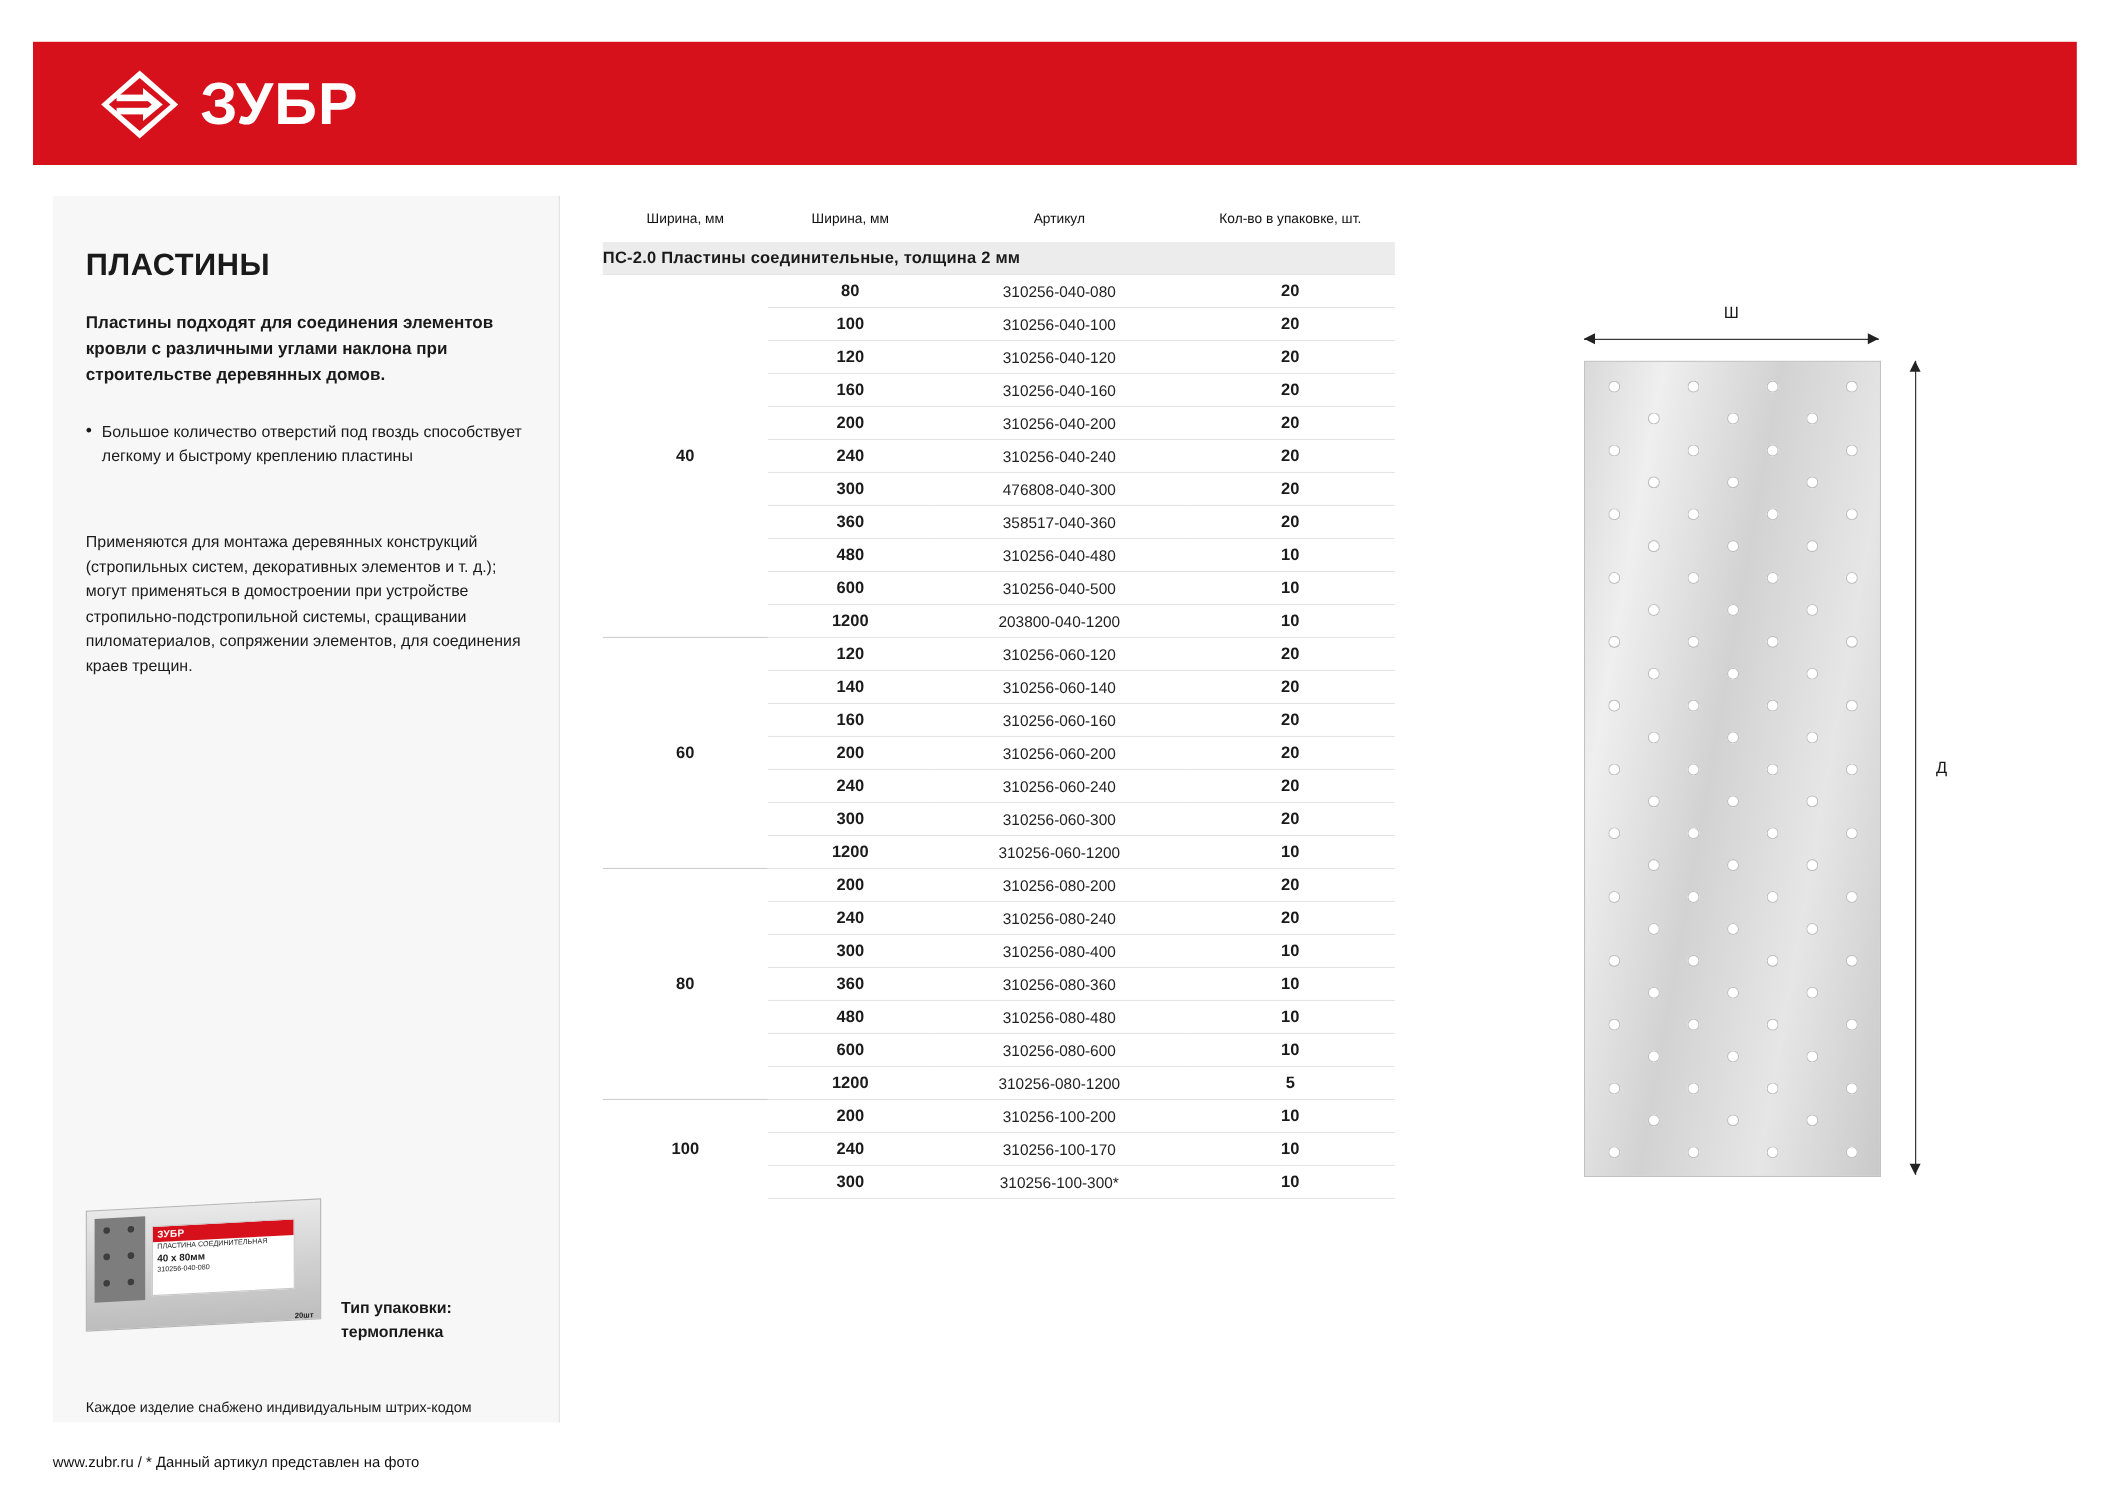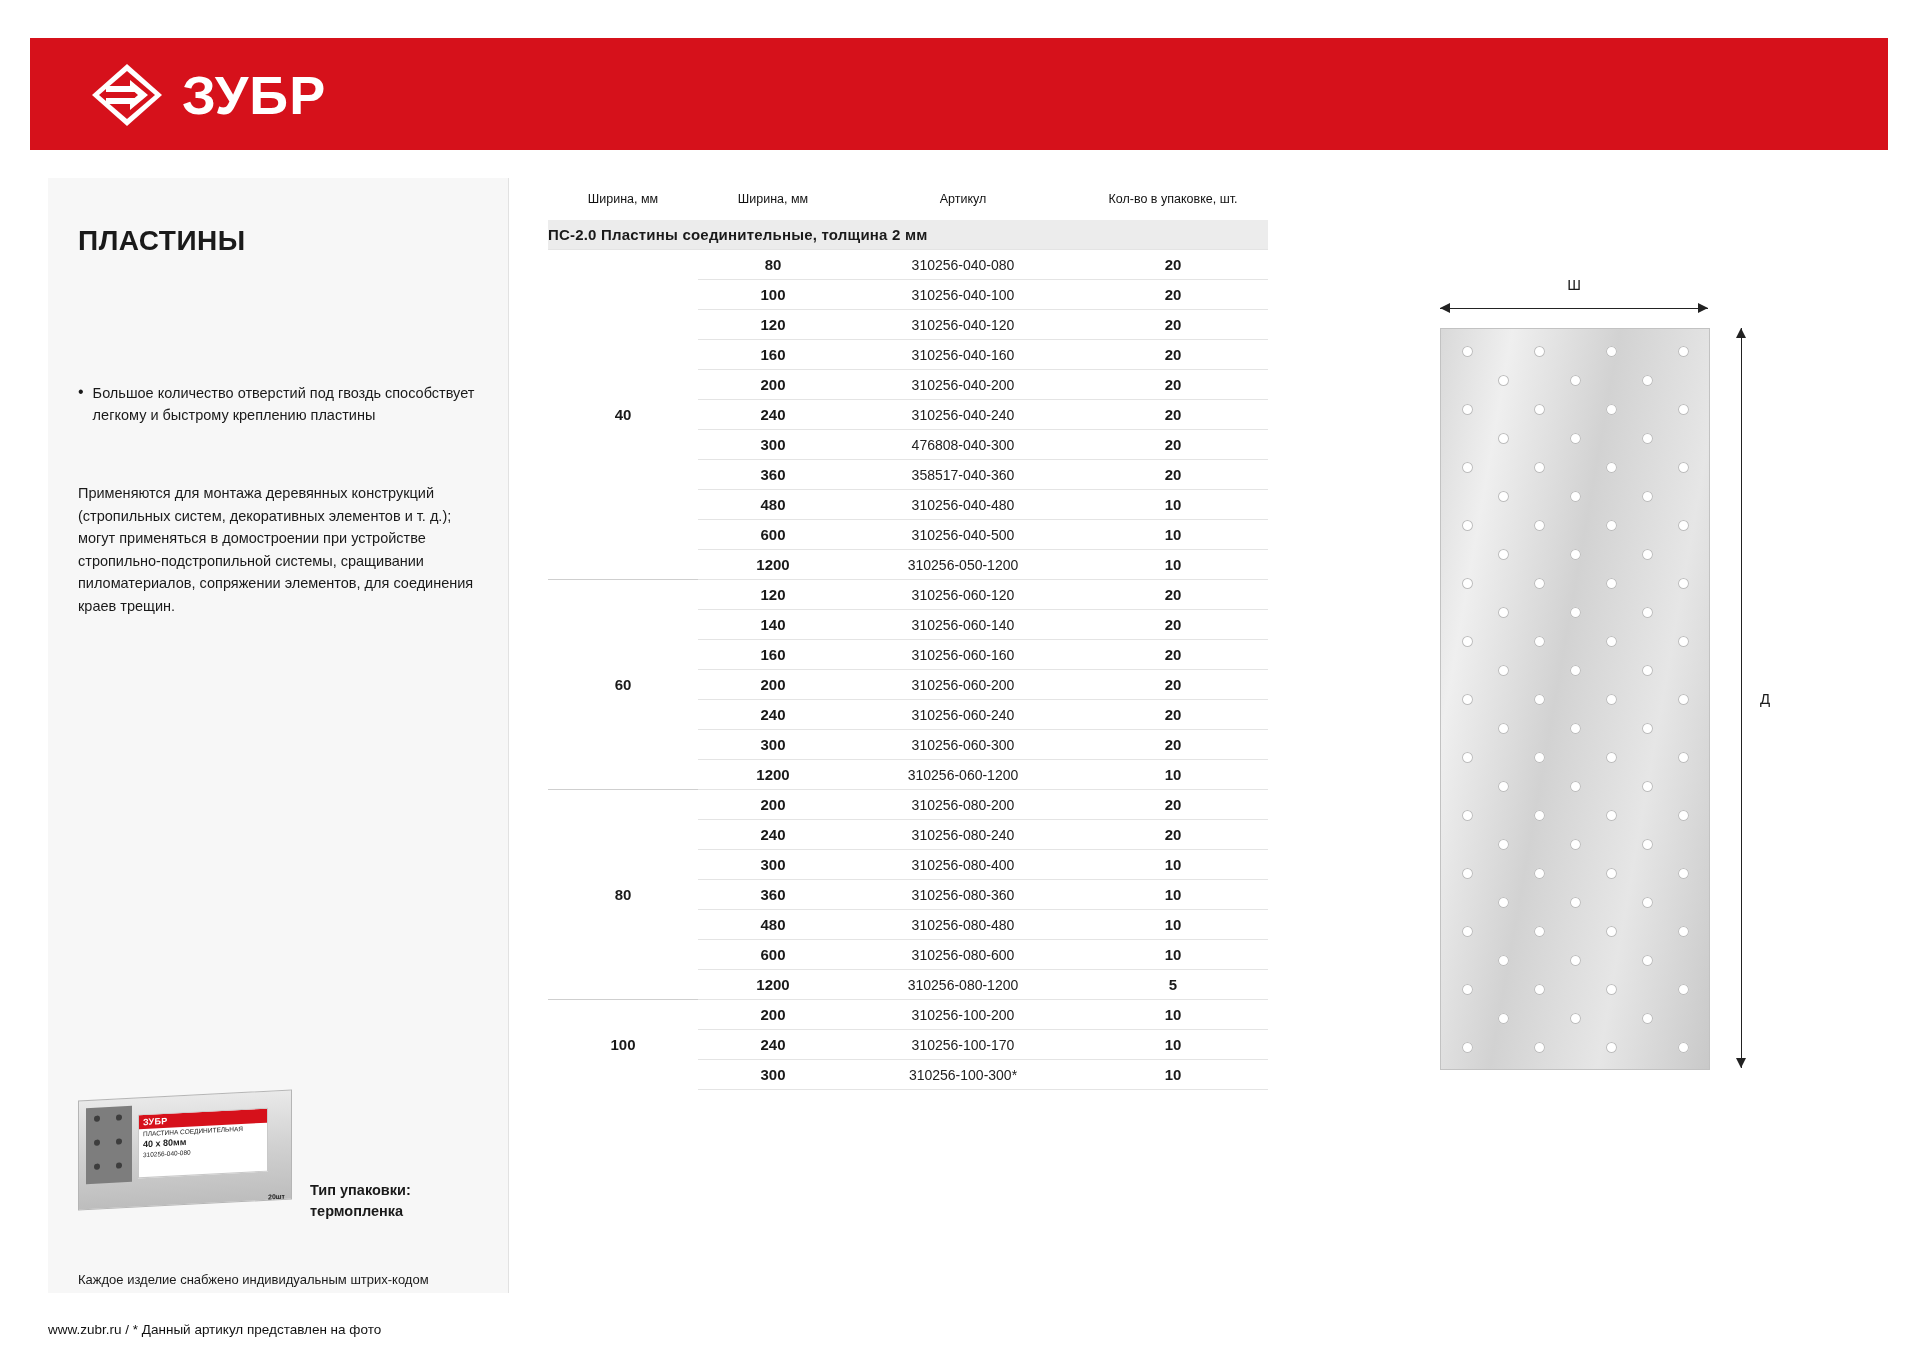--- a/index.html
+++ b/index.html
@@ -289,20 +289,21 @@
         <rect x="16" y="36" width="30" height="6" fill="#ffffff"></rect>
         <polygon points="40,18 58,33 40,48 40,40 48,33 40,26" fill="#ffffff"></polygon>
       </svg>
     </div>
     <div class="logo-text">ЗУБР</div>
   </div>
 
   <div class="left-panel"></div>
 
   <div class="left-title">ПЛАСТИНЫ</div>
+  <div class="left-intro">Пластины подходят для соединения элементов кровли с различными углами наклона при строительстве деревянных домов.</div>
 
   <div class="bullet-block">
     <div class="bullet-row">
       <span class="bullet-dot">•</span>
       <span>Большое количество отверстий под гвоздь способствует легкому и быстрому креплению пластины</span>
     </div>
   </div>
 
   <div class="left-body">Применяются для монтажа деревянных конструкций (стропильных систем, декоративных элементов и т. д.); могут применяться в домостроении при устройстве стропильно-подстропильной системы, сращивании пиломатериалов, сопряжении элементов, для соединения краев трещин.</div>
 
@@ -393,21 +394,21 @@
           <td class="art">310256-040-480</td>
           <td class="qty">10</td>
         </tr>
         <tr>
           <td class="len">600</td>
           <td class="art">310256-040-500</td>
           <td class="qty">10</td>
         </tr>
         <tr>
           <td class="len">1200</td>
-          <td class="art">310256-050-1200</td>
+          <td class="art">203800-040-1200</td>
           <td class="qty">10</td>
         </tr>
 
         <tr class="group-sep">
           <td class="w" rowspan="7">60</td>
           <td class="len">120</td>
           <td class="art">310256-060-120</td>
           <td class="qty">20</td>
         </tr>
         <tr>

